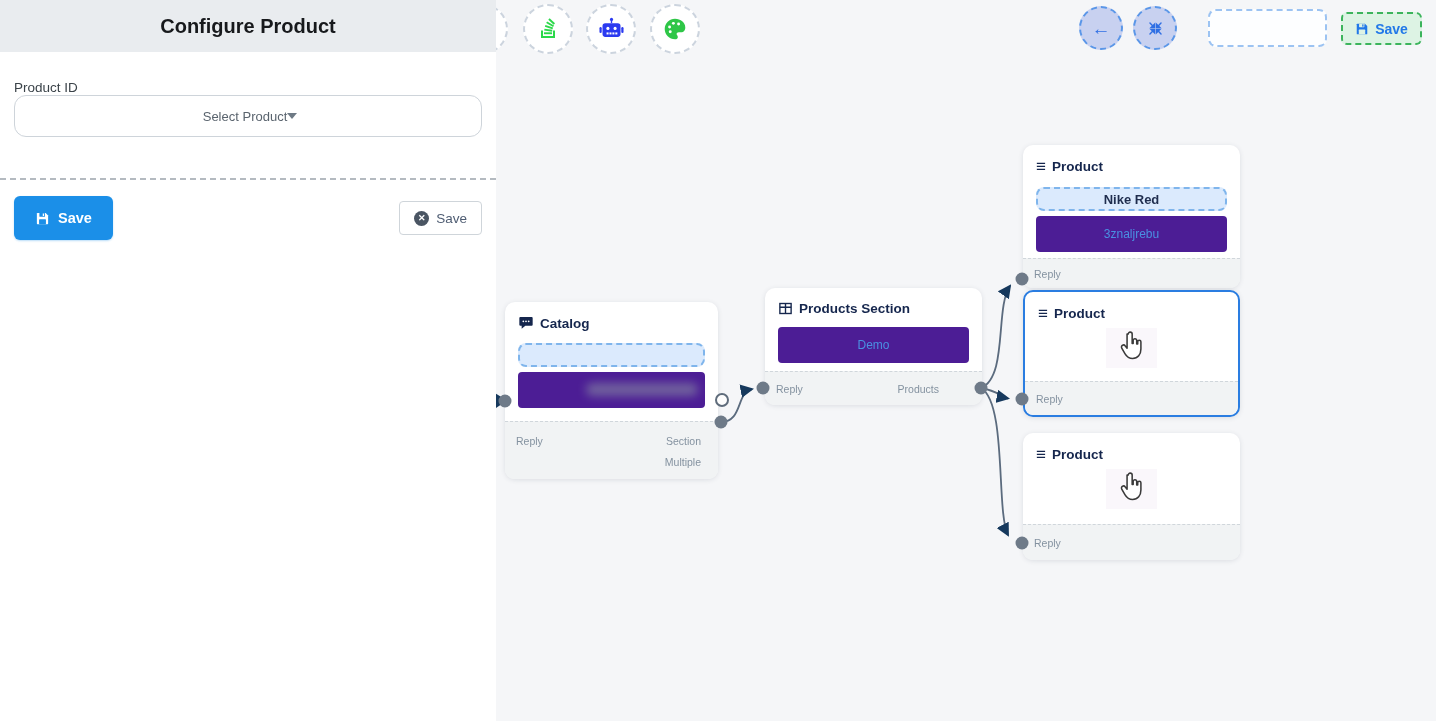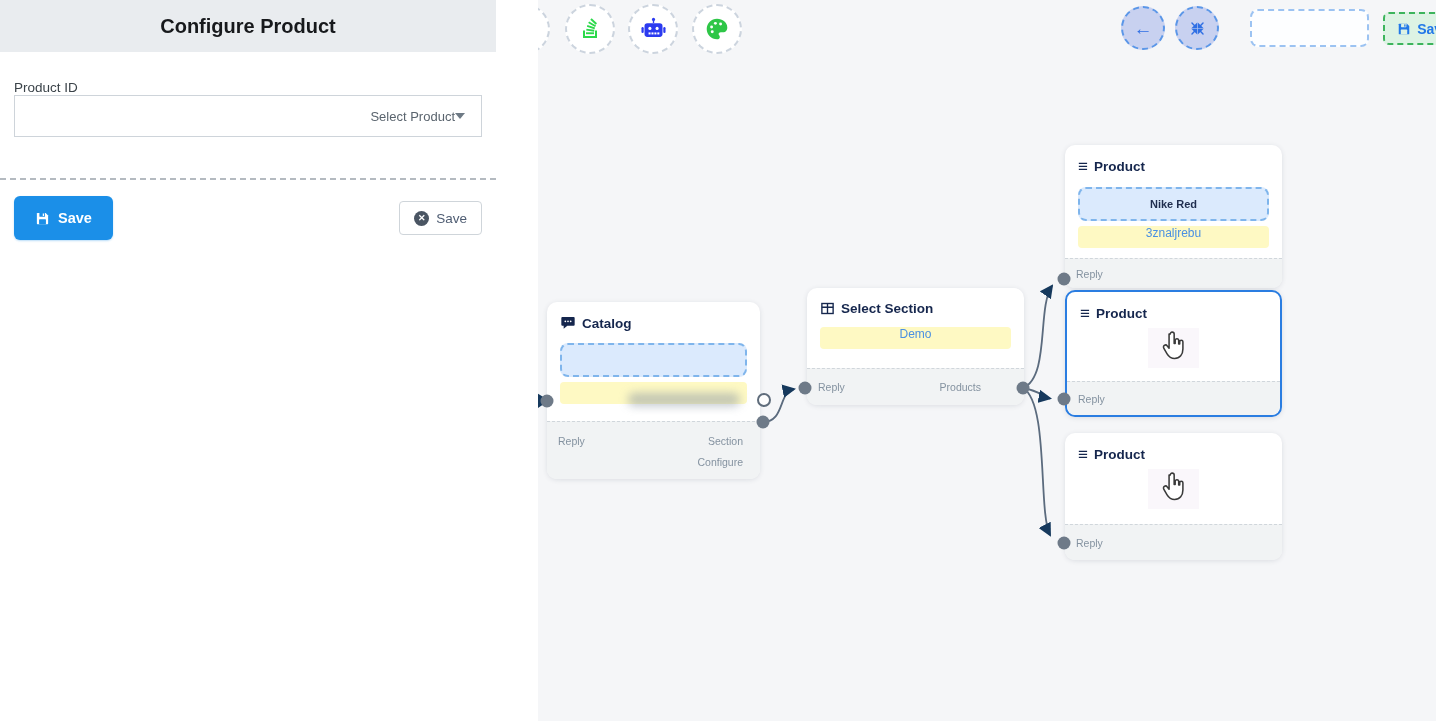--- a/index.html
+++ b/index.html
@@ -1,27 +1,27 @@
 <!DOCTYPE html>
 <html><head>
 <meta charset="utf-8">
 <style>
   * { box-sizing: border-box; margin: 0; padding: 0; }
   html,body { width:1436px; height:721px; overflow:hidden; }
   body { font-family:"Liberation Sans", sans-serif; background:#fff; }
-  .app { display:flex; width:1436px; height:721px;gap:42px; }
+  .app { display:flex; width:1436px; height:721px; }
 
   
   .left-panel { width:496px; height:721px; background:#fff; flex:0 0 496px; }
   .panel-header { height:52px; background:#e9ecef; display:flex; align-items:center; justify-content:center; }
   .panel-title { font-size:20px; font-weight:bold; color:#17191c; }
   .panel-content { padding:28px 14px 0; }
   .field-label { font-size:13.5px; color:#3b4349; }
-  .select { height:42px; border:1px solid #ced4da; border-radius:0; background:#fff;
-            display:flex; align-items:center; justify-content:flex-end; padding:0 16px 0 20px; cursor:pointer; }
+  .select { height:42px; border:1px solid #ced4da; border-radius:12px; background:#fff;
+            display:flex; align-items:center; justify-content:center; padding:0 16px 0 20px; cursor:pointer; }
   .select-text { font-size:13px; color:#5a646e; }
   .caret { width:0; height:0; border-left:5px solid transparent; border-right:5px solid transparent; border-top:6px solid #6e7a85; }
   .panel-divider { border:none; border-top:2px dashed #b4bac0; margin-top:41px; }
   .actions { display:flex; justify-content:space-between; align-items:flex-start; padding:16px 14px 0; }
   .btn-save-primary { display:inline-flex; align-items:center; gap:8px; height:44px; padding:0 21px;
        background:#1b8fe8; border:none; border-radius:6px; color:#fff; font-size:14.5px; font-weight:bold;
        font-family:inherit; cursor:pointer; box-shadow:0 1px 2px rgba(27,143,232,.3); }
   .btn-close { display:inline-flex; align-items:center; gap:7px; height:34px; margin-top:5px; padding:0 14px;
        background:#fff; border:1px solid #cfd5da; border-radius:4px; color:#4f5d73; font-size:13.5px;
        font-family:inherit; cursor:pointer; }
@@ -42,24 +42,24 @@
        border:2px dashed #3cb45c; border-radius:6px; display:flex; align-items:center; justify-content:center;
        gap:6px; color:#2178e8; font-size:14px; font-weight:bold; font-family:inherit; cursor:pointer; }
 
   
   .node { position:absolute; background:#fff; border-radius:10px; display:flex; flex-direction:column;
        box-shadow:0 1px 5px rgba(55,65,85,.13); z-index:1; cursor:grab; }
   .node.selected { border:2px solid #2a7de1; }
   .node-pad { padding:13px 13px 8px; flex:1; }
   .node-title { display:flex; align-items:center; gap:6px; font-size:13.5px; font-weight:bold; color:#15264d; }
   .burger { font-size:17px; font-weight:bold; color:#15264d; line-height:1; }
-  .fld-blue { margin-top:12px; height:34px; background:#dbeafd; border:2px dashed #7fb5ec; border-radius:8px;
-       display:flex; align-items:center; justify-content:center; font-size:11px; font-weight:bold; color:#1f2d4e;
+  .fld-blue { margin-top:12px; height:24px; background:#dbeafd; border:2px dashed #7fb5ec; border-radius:8px;
+       display:flex; align-items:center; justify-content:center; font-size:13px; font-weight:bold; color:#1f2d4e;
        position:relative; cursor:pointer; }
-  .fld-gray { margin-top:5px; height:22px; background:#fef9c3; border-radius:4px; display:flex; align-items:flex-start;
+  .fld-gray { margin-top:5px; height:36px; background:#4c1d95; border-radius:4px; display:flex; align-items:center;
        justify-content:center; font-size:12px; color:#4a90e2; position:relative; overflow:visible; cursor:pointer; }
   .smudge { position:absolute; left:68px; top:11px; width:112px; height:13px; background:#8f9aa5;
        opacity:.55; border-radius:6px; filter:blur(5px); }
   .node-footer { border-top:1px dashed #d0d6db; background:#f1f3f4; border-radius:0 0 9px 9px; padding:0 11px; }
   .port-row { display:flex; justify-content:space-between; align-items:center; font-size:10.5px; color:#8492a0; }
   .hand-wrap { display:flex; justify-content:center; margin-top:6px; }
   .hand-bg { background:#faf7fb; padding:3px 12px 2px; }
 
   
   .edges { position:absolute; left:0; top:0; z-index:5; pointer-events:none; }
@@ -179,33 +179,33 @@
         <div class="fld-gray">
           <span class="smudge"></span>
         </div>
       </div>
       <div class="node-footer" style="height:58px; padding-top:8px;">
         <div class="port-row" style="height:21px;">
           <span>Reply</span>
           <span style="padding-right:6px;">Section</span>
         </div>
         <div class="port-row" style="height:21px; justify-content:flex-end;">
-          <span style="padding-right:6px;">Configure</span>
+          <span style="padding-right:6px;">Multiple</span>
         </div>
       </div>
     </div>
 
     <div class="node" style="left:269px; top:288px; width:217px; height:117px;">
       <div class="node-pad">
         <div class="node-title">
           <svg width="15" height="15" viewBox="0 0 24 24">
             <rect x="3" y="4" width="18" height="16" fill="none" stroke="#15264d" stroke-width="2.2"></rect>
             <path d="M3 10h18 M12 4v16" stroke="#15264d" stroke-width="2.2"></path>
           </svg>
-          <span>Select Section</span>
+          <span>Products Section</span>
         </div>
         <div class="fld-gray" style="margin-top:11px;">
           <span>Demo</span>
         </div>
       </div>
       <div class="node-footer" style="height:37px; display:flex; align-items:center;">
         <div class="port-row" style="width:100%;">
           <span>Reply</span>
           <span style="padding-right:32px;">Products</span>
         </div>

